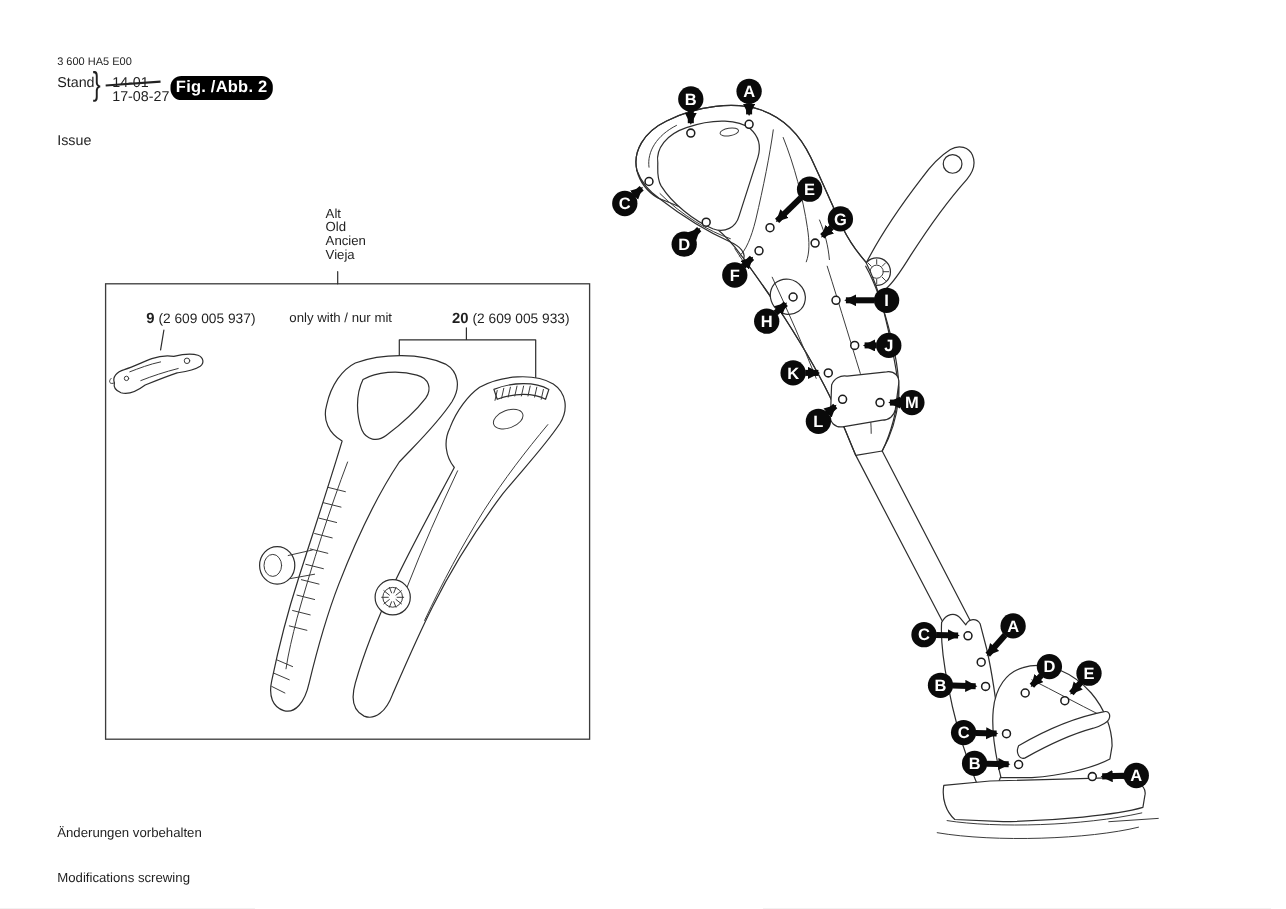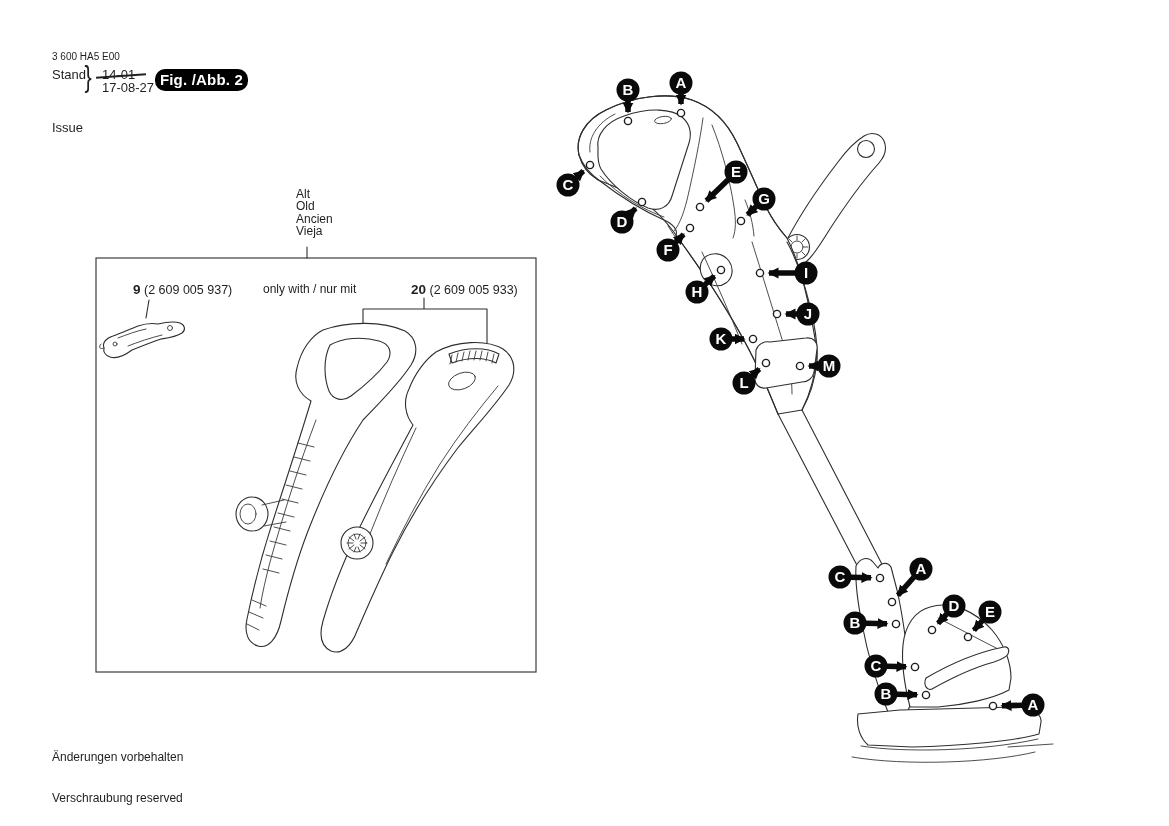--- a/index.html
+++ b/index.html
@@ -246,18 +246,18 @@
     <span>(2 609 005 937)</span>
   </div>
   <div class="abs txt t12 onlywith">only with / nur mit</div>
   <div class="abs txt p13">
     <span class="num">20</span>
     <span>(2 609 005 933)</span>
   </div>
 
   <div class="abs txt t12 footer">
     <div>Änderungen vorbehalten</div>
-    <div>Verschraubung reserved</div>
+    <div>Modifications screwing</div>
     
     
   </div>
 
 </div>
 
 </body></html>

